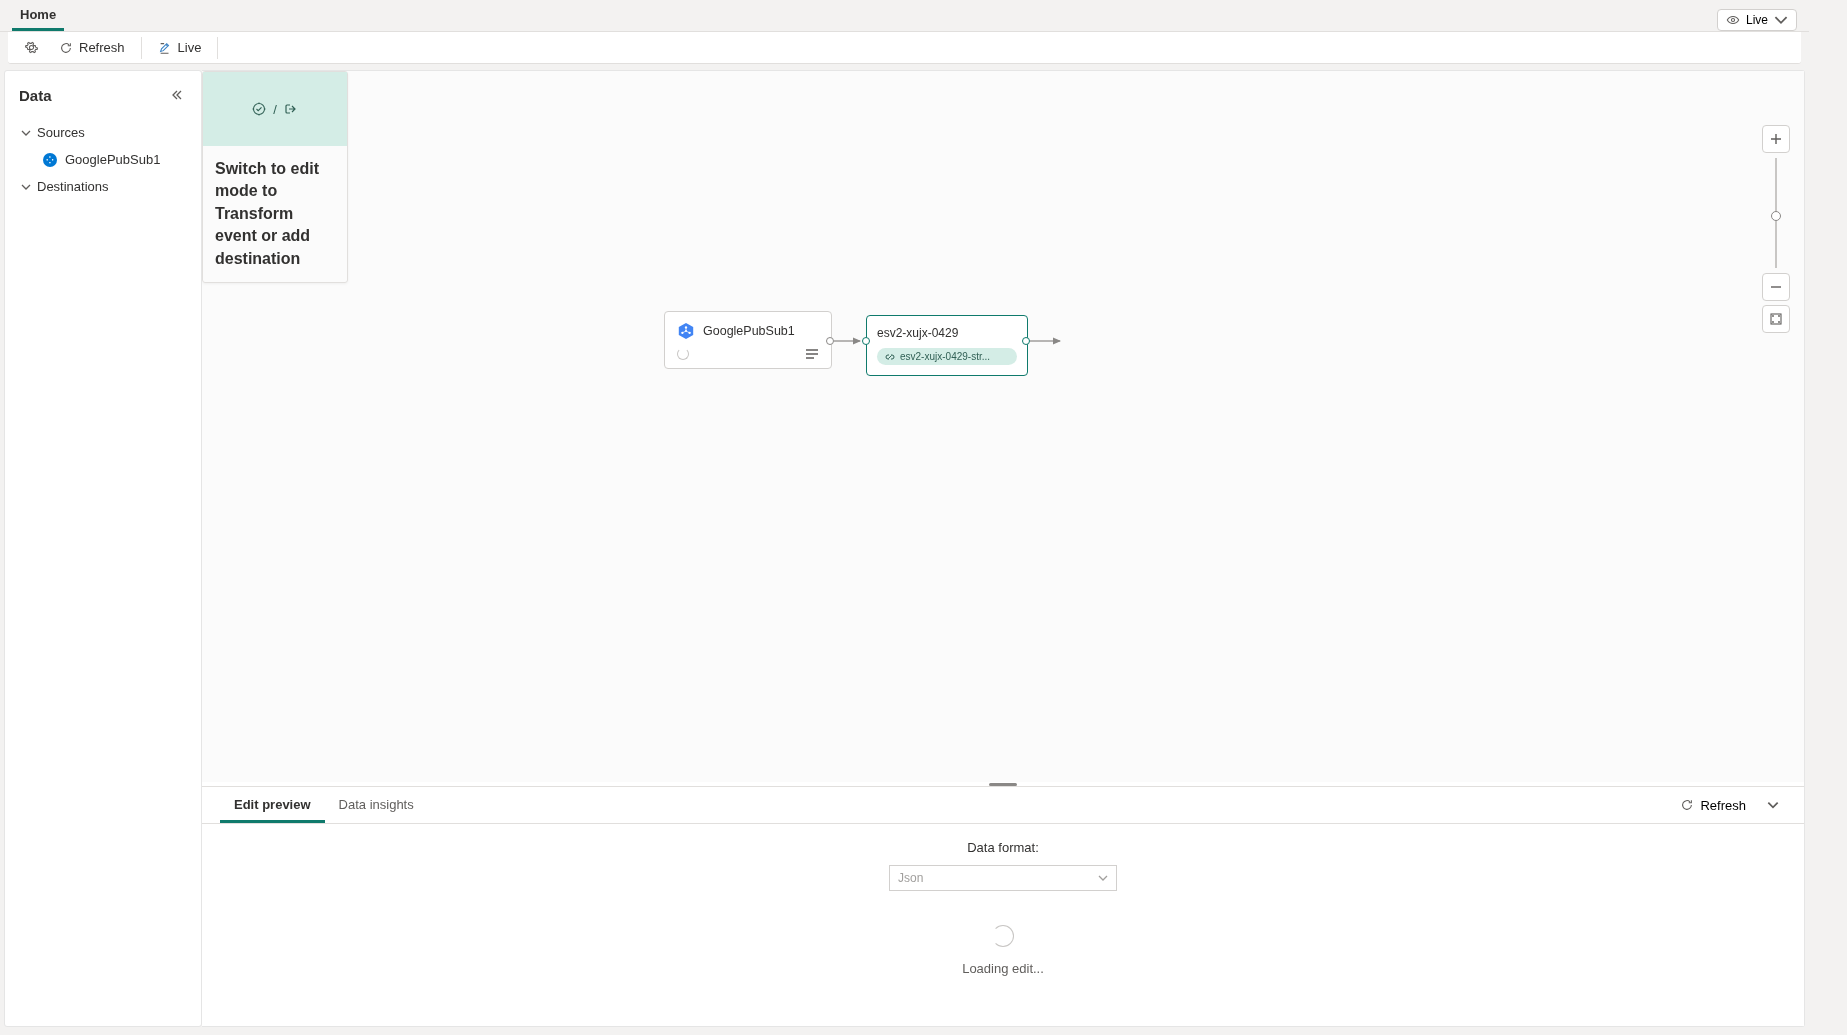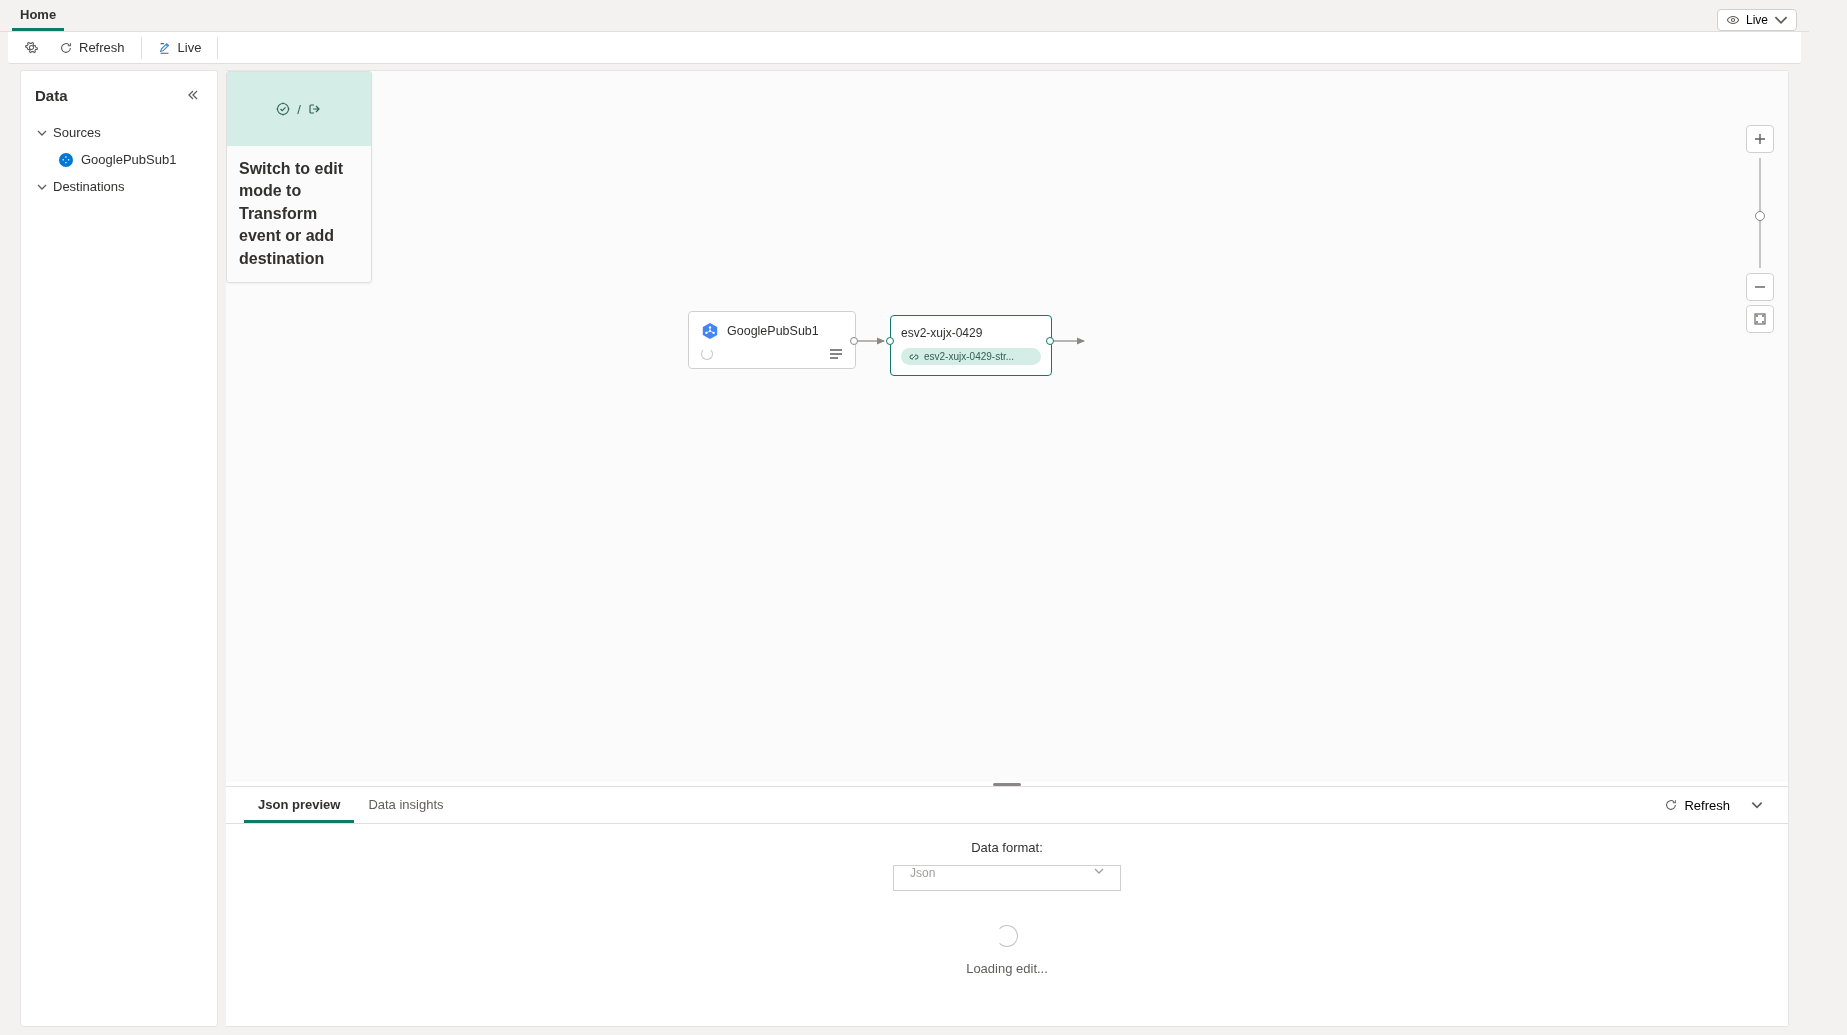--- a/index.html
+++ b/index.html
@@ -14,21 +14,21 @@
 .live-btn { display:flex; align-items:center; gap:6px; background:#fff; border:1px solid #d2d0ce; border-radius:4px; padding:3px 8px; font-size:12px; cursor:pointer; }
 .live-btn svg { width:14px; height:14px; }
 
 
 .toolbar { height: 32px; background: #fff; border-bottom:1px solid #e1dfdd; display:flex; align-items:center; padding:0 10px; gap:4px; margin: 0 8px; border-radius:0 0 3px 3px; }
 .tool-btn { display:flex; align-items:center; gap:6px; padding:4px 10px; font-size:13px; background:none; border:none; cursor:pointer; color:#323130; }
 .tool-sep { width:1px; height:22px; background:#e1dfdd; margin:0 2px; }
 .tool-icon-only { padding:4px 6px; }
 
 
-.main { flex:1; display:flex; margin:6px 20px 8px; gap:8px; min-height:0; }
+.main { flex:1; display:flex; margin:6px 4px 8px; gap:0; min-height:0; }
 .sidebar { width:198px; background:#fff; border:1px solid #e5e5e5; border-radius:3px; display:flex; flex-direction:column; }
 .sidebar-head { display:flex; align-items:center; justify-content:space-between; padding:14px 14px 10px; }
 .sidebar-head h2 { font-size:15px; font-weight:600; }
 .collapse-btn { background:none; border:none; cursor:pointer; padding:4px; }
 .tree { padding:4px 6px; }
 .tree-group { display:flex; align-items:center; gap:6px; padding:6px 10px; font-size:13px; cursor:pointer; }
 .tree-item { display:flex; align-items:center; gap:8px; padding:6px 10px 6px 32px; font-size:13px; cursor:pointer; }
 .tree-item .node-badge { width:14px; height:14px; border-radius:50%; background:#0078d4; display:flex; align-items:center; justify-content:center; color:#fff; font-size:9px; font-weight:bold;}
 
 .content { flex:1; display:flex; flex-direction:column; border:1px solid #e5e5e5; border-left:none; border-radius:0 3px 3px 0; background:#fff; min-height:0; position:relative; }
@@ -74,21 +74,21 @@
 .bottom { height:240px; border-top:1px solid #e1dfdd; display:flex; flex-direction:column; background:#fff; }
 .bottom-tabs { display:flex; align-items:center; border-bottom:1px solid #e1dfdd; padding:0 18px; }
 .btab { padding:10px 14px 8px; font-size:13px; cursor:pointer; color:#605e5c; border-bottom:3px solid transparent; }
 .btab.active { font-weight:600; color:#323130; border-bottom-color:#0f7a6c; }
 .btabs-right { margin-left:auto; display:flex; align-items:center; gap:10px; }
 .refresh-btn2 { display:flex; align-items:center; gap:6px; font-size:13px; background:none; border:none; cursor:pointer; padding:4px;}
 .chev-btn { background:none; border:none; cursor:pointer; padding:6px; }
 
 .bottom-body { flex:1; padding:16px 18px; display:flex; flex-direction:column; }
 .format-row { display:flex; align-items:center; gap:10px; font-size:13px;flex-direction:column; }
-.select-ro { width:228px; height:26px; border:1px solid #d2d0ce; background:#fff; color:#a19f9d; padding:0 16px; display:flex; align-items:flex-start; justify-content:space-between; font-size:12px; }
+.select-ro { width:228px; height:26px; border:1px solid #d2d0ce; background:#fff; color:#a19f9d; padding:0 8px; display:flex; align-items:center; justify-content:space-between; font-size:12px; }
 .select-ro svg { width:10px; height:10px; color:#a19f9d; }
 
 .loading { flex:1; display:flex; flex-direction:column; align-items:center; justify-content:center; gap:14px; color:#605e5c; font-size:13px; }
 .spinner-lg { width:22px; height:22px; border:1.8px solid #c8c6c4; border-left-color:transparent; border-radius:50%; animation:spin 0.9s linear infinite; }
 
 svg { display:block; }
 .chev { width:10px; height:10px; }
 </style>
 </head>
 <body>
@@ -256,21 +256,21 @@
           </button>
         </div>
       </div>
 
       <div class="resize-handle">
           <div class="resize-grip"></div>
         </div>
 
       <div class="bottom">
         <div class="bottom-tabs">
-          <div class="btab active">Json preview</div>
+          <div class="btab active">Edit preview</div>
           <div class="btab">Data insights</div>
           <div class="btabs-right">
             <button class="refresh-btn2">
               <svg width="14" height="14" viewBox="0 0 16 16">
                   <path fill="none" stroke="#605e5c" stroke-width="1.2" d="M13 8a5 5 0 11-1.6-3.7M13 2.5v3h-3"></path>
                 </svg>
               <span>Refresh</span>
             </button>
             <button class="chev-btn">
               <svg width="14" height="14" viewBox="0 0 12 12">

